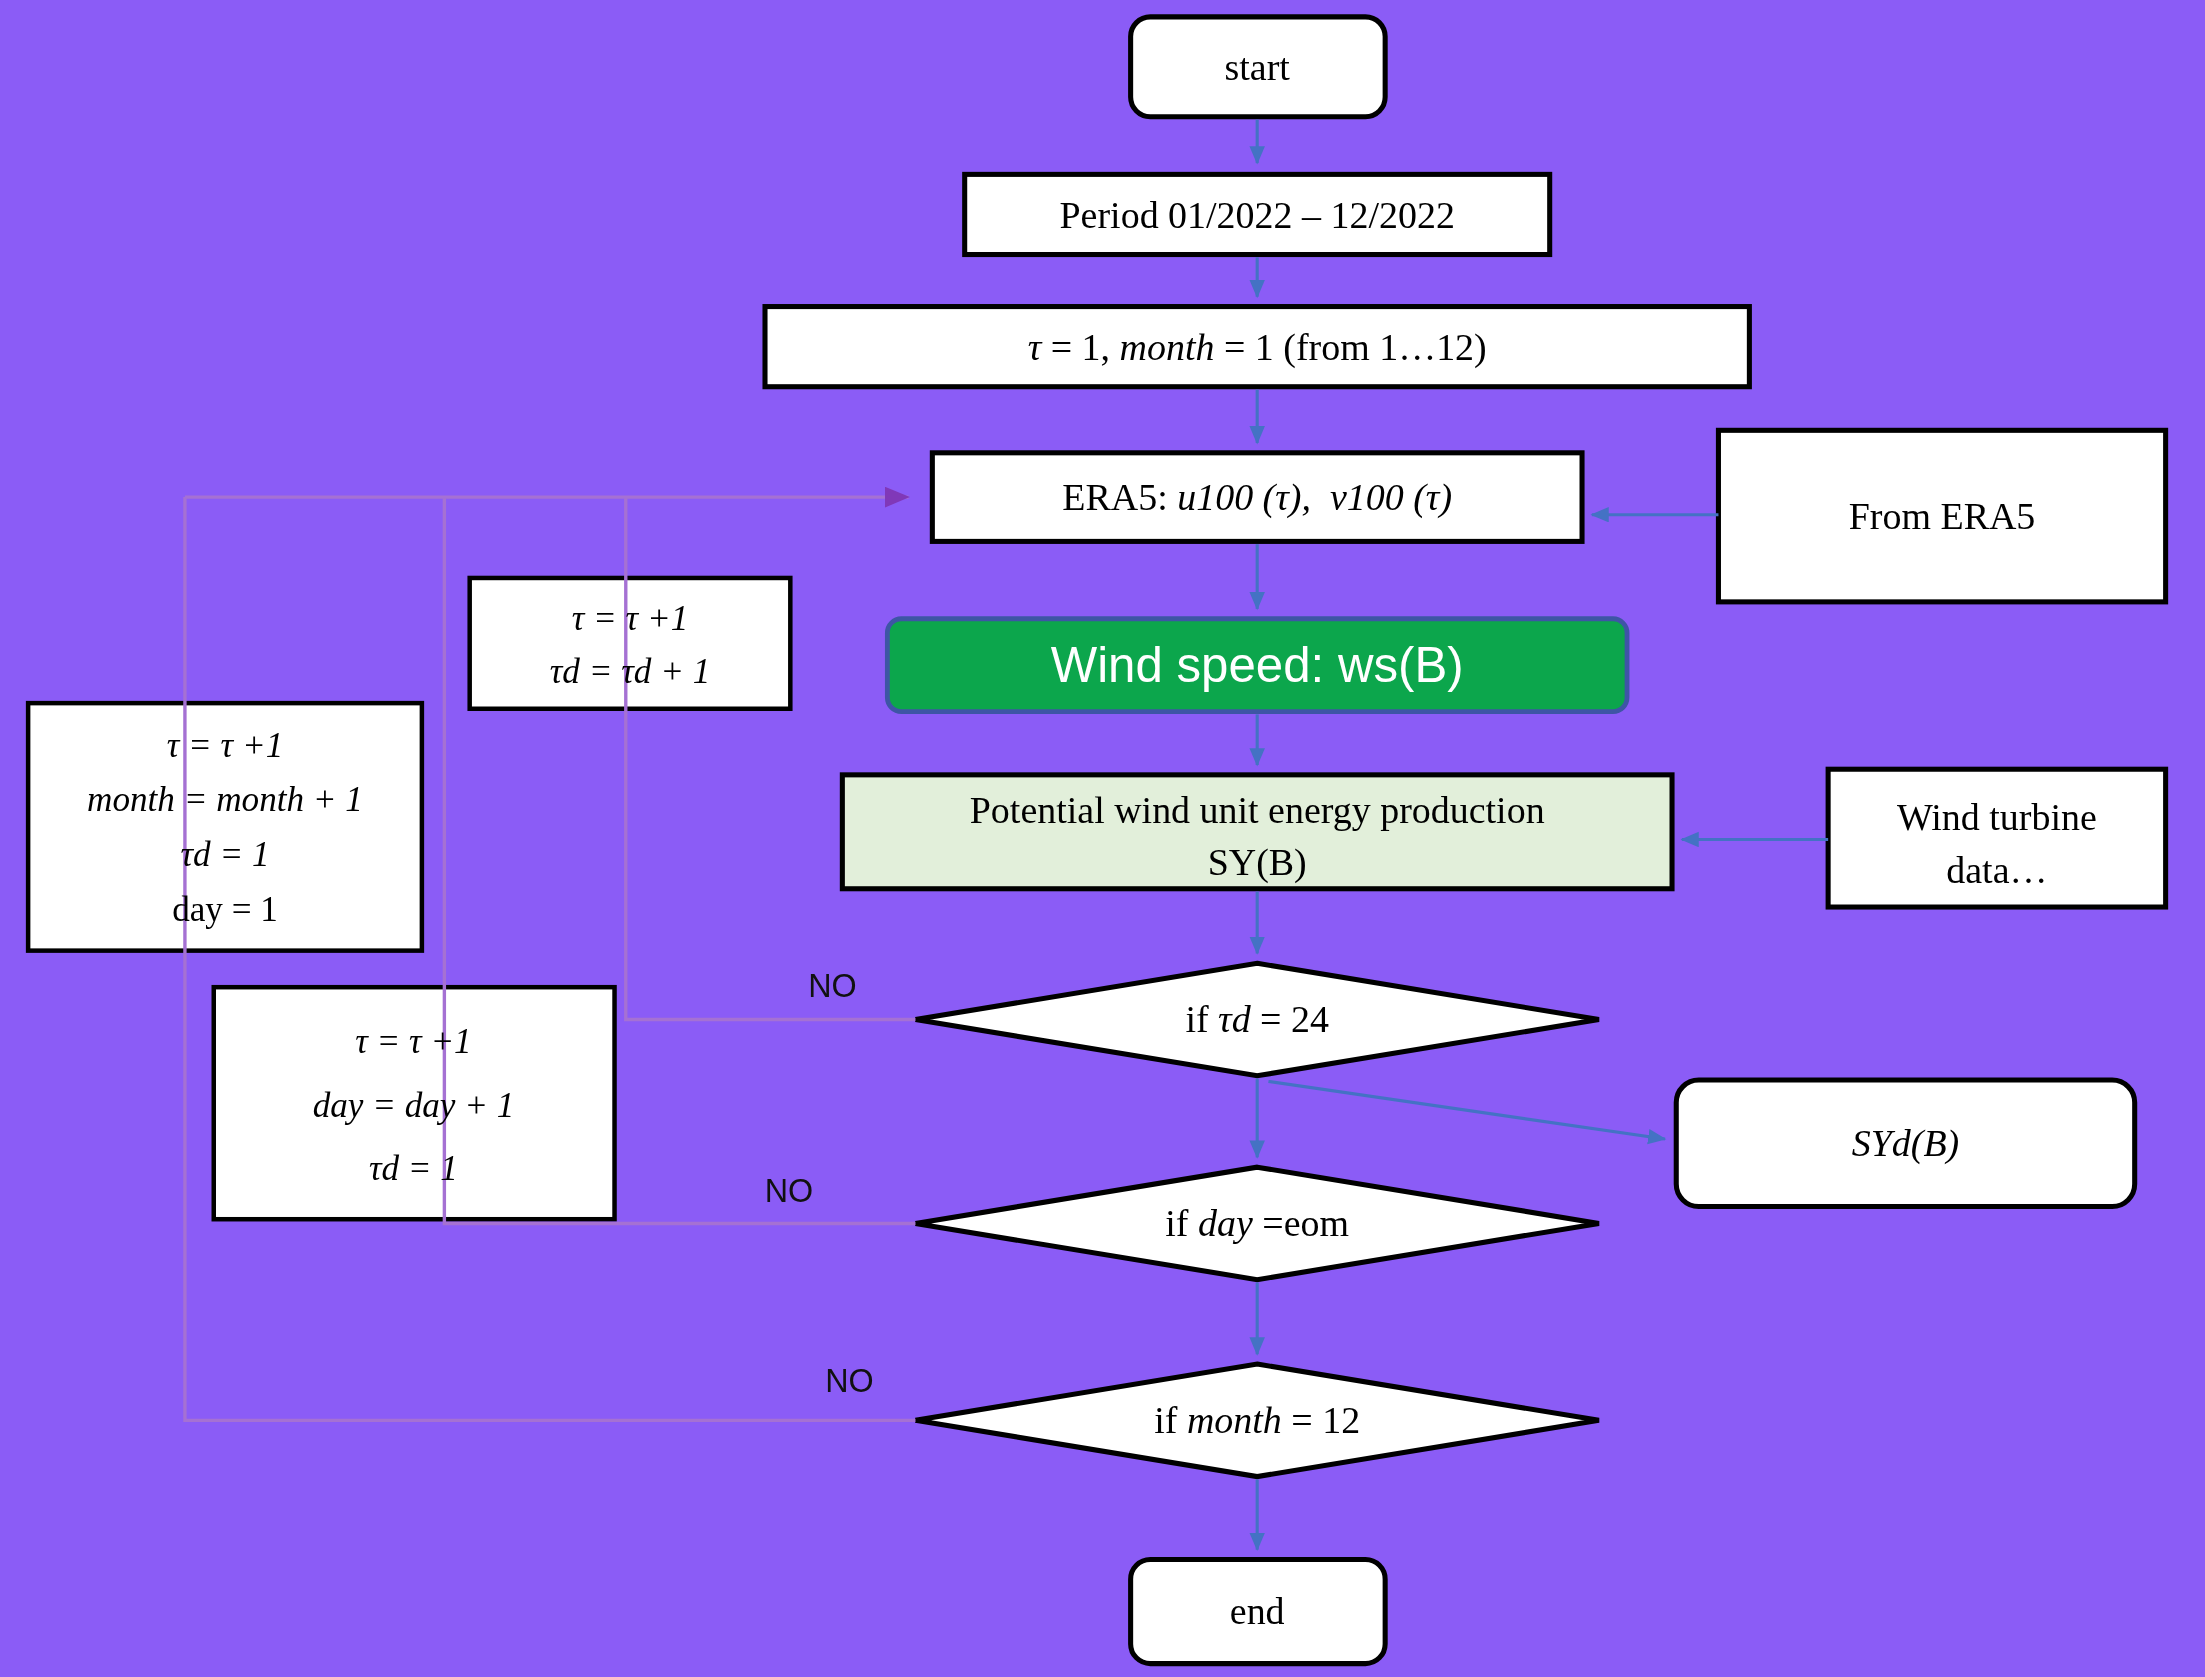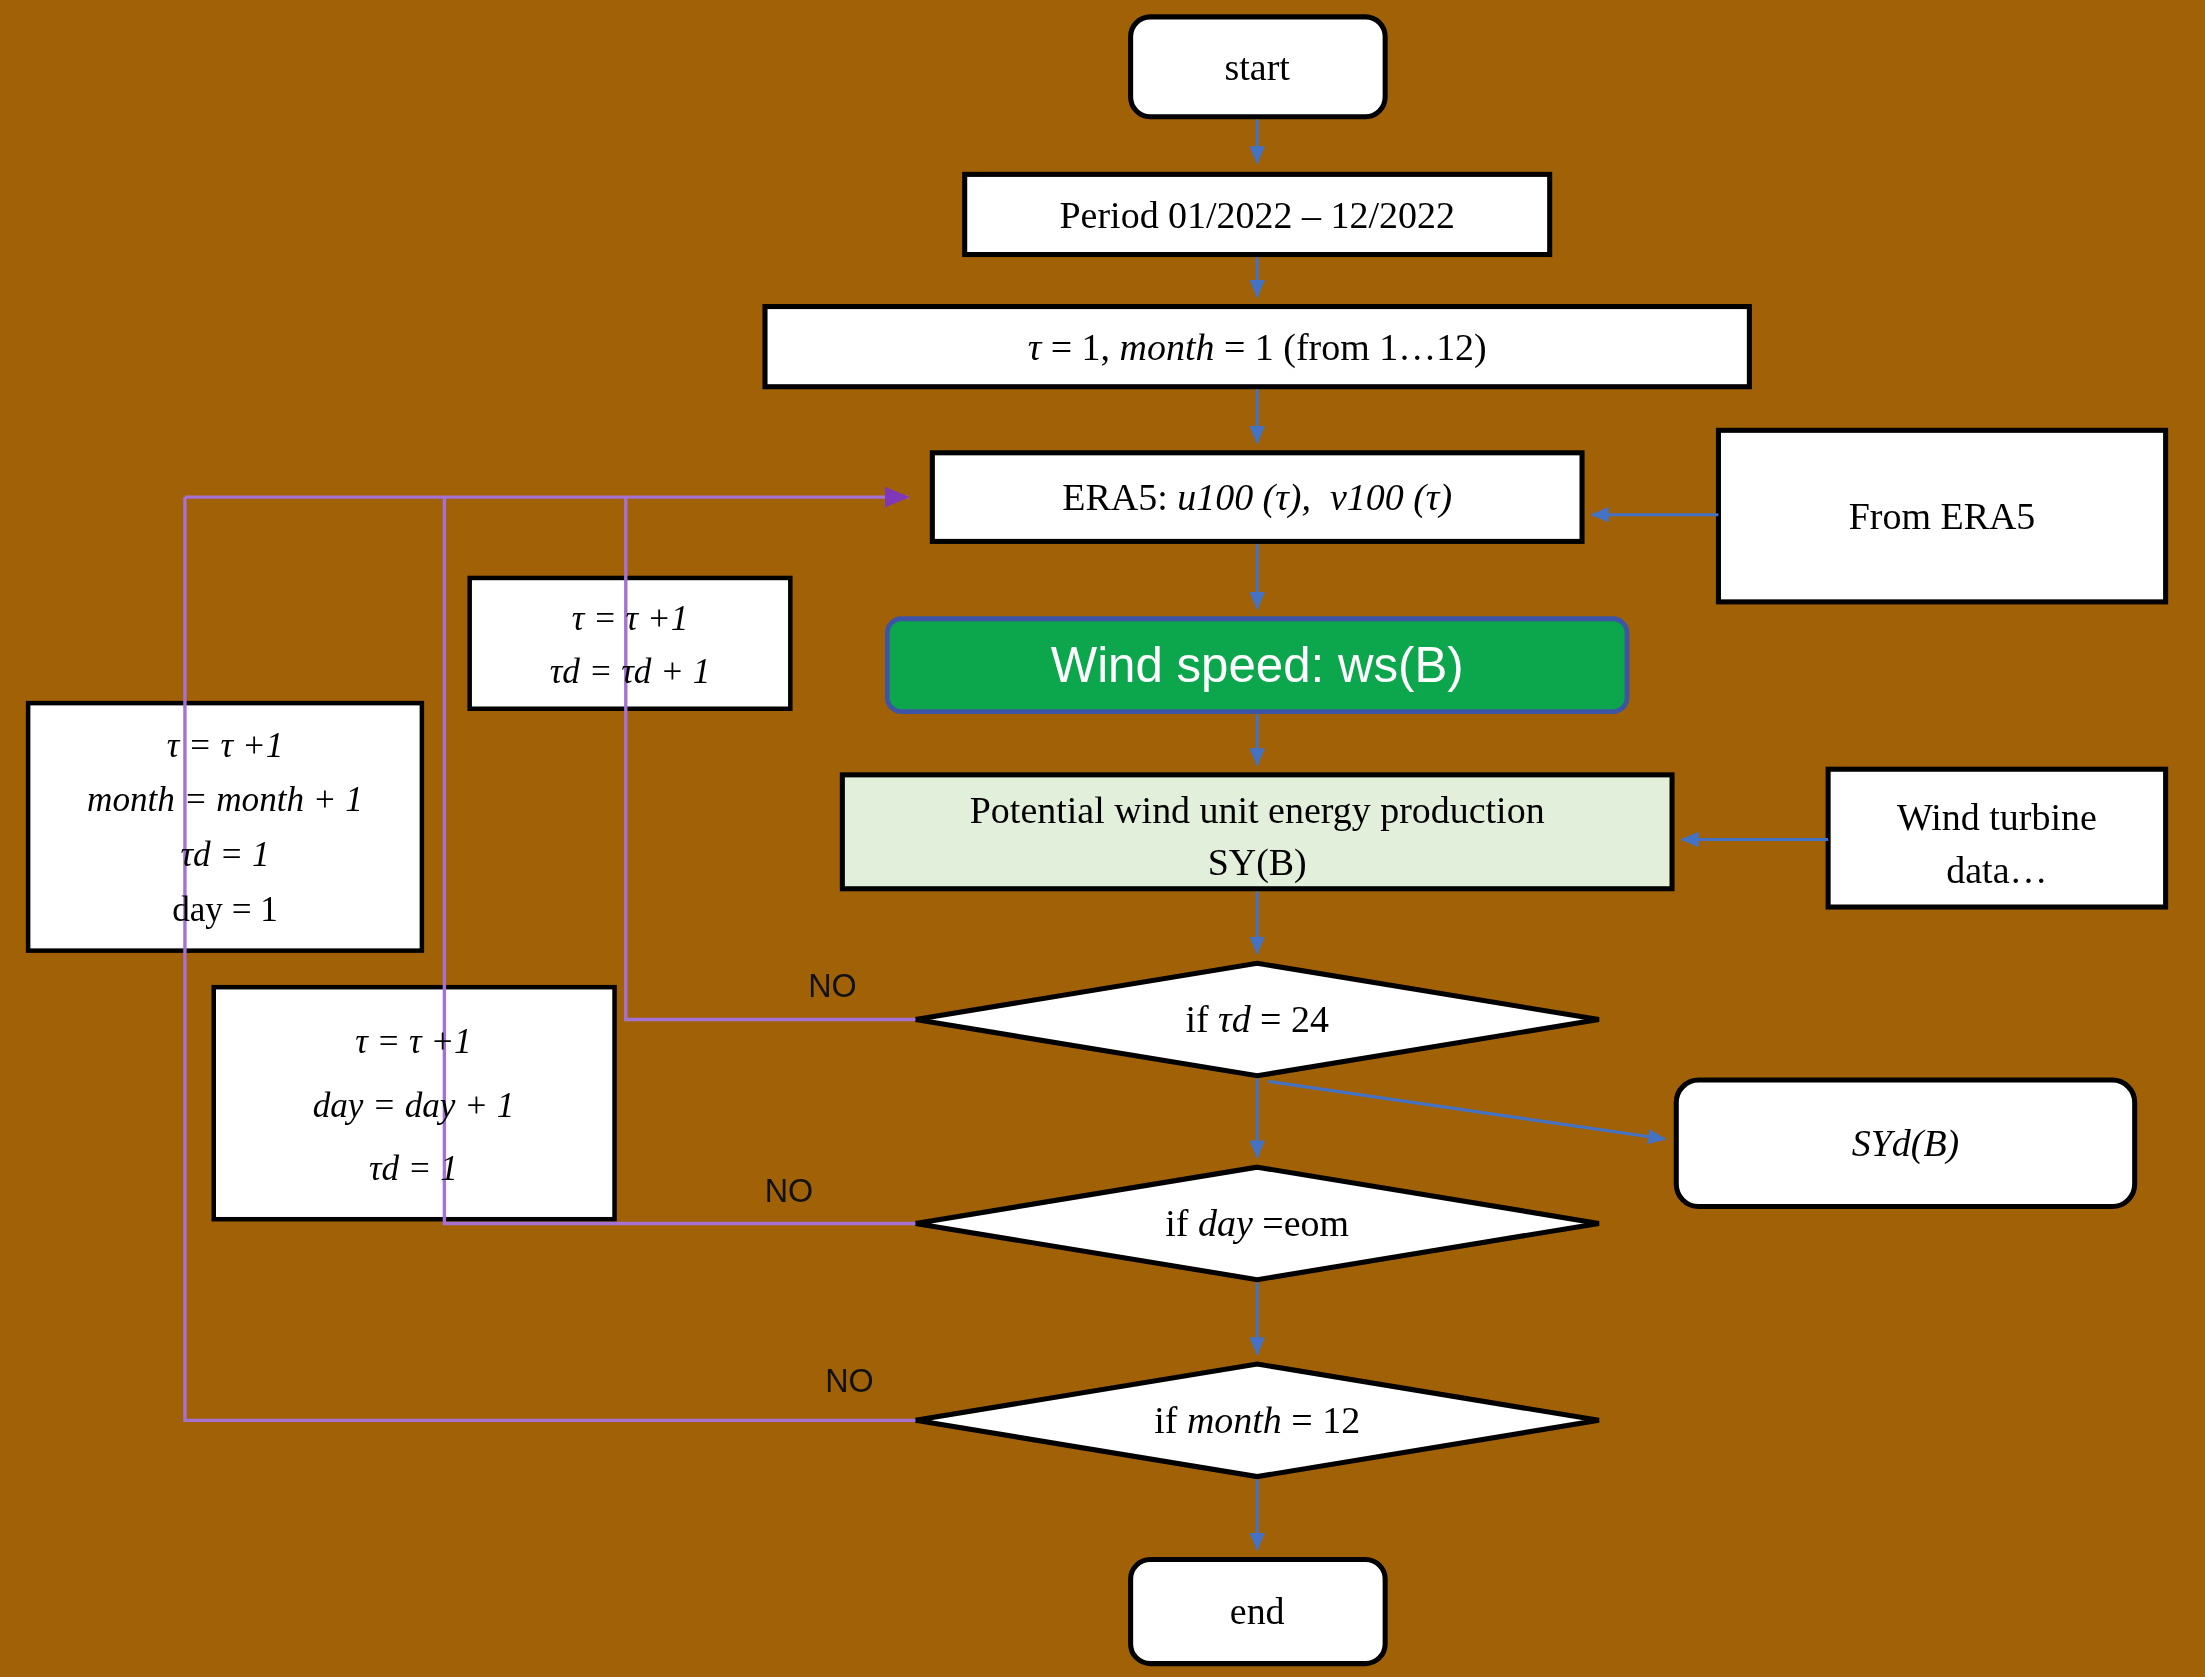--- a/index.html
+++ b/index.html
@@ -1,16 +1,16 @@
 <!DOCTYPE html>
 <html style="font-size:11.3px"><head>
 <meta charset="utf-8">
 <style>
   html, body { margin:0; padding:0; background:#ffffff; }
-  .figure-wrap { width:100%; background:#a16207; }
+  .figure-wrap { width:100%; background:#8b5cf6; }
   svg { display:block; width:100%; height:auto; }
   svg text { white-space: pre; }
   .serif  { font-family:"Liberation Serif", serif; font-size:27px; fill:#000; }
   .serif-sm { font-family:"Liberation Serif", serif; font-size:25px; fill:#000; }
   .no-lbl { font-family:"Liberation Sans", sans-serif; font-size:23px; fill:#111; }
   .ws-lbl { font-family:"Liberation Sans", sans-serif; font-size:35px; fill:#ffffff; }
   .it     { font-style:italic; }
   .mid    { text-anchor:middle; }
   .node   { fill:#ffffff; stroke:#000000; stroke-width:3.2; }
   .node-bold { fill:#ffffff; stroke:#000000; stroke-width:3.6; }

